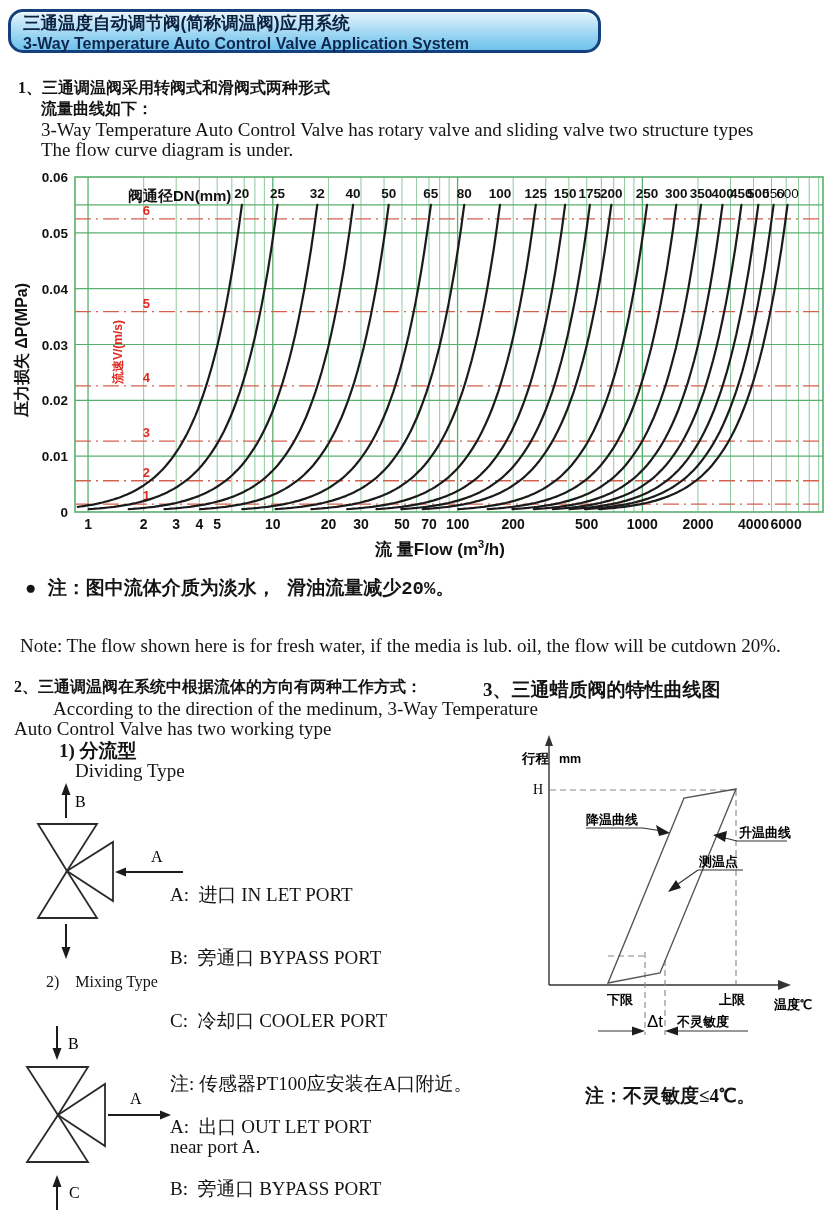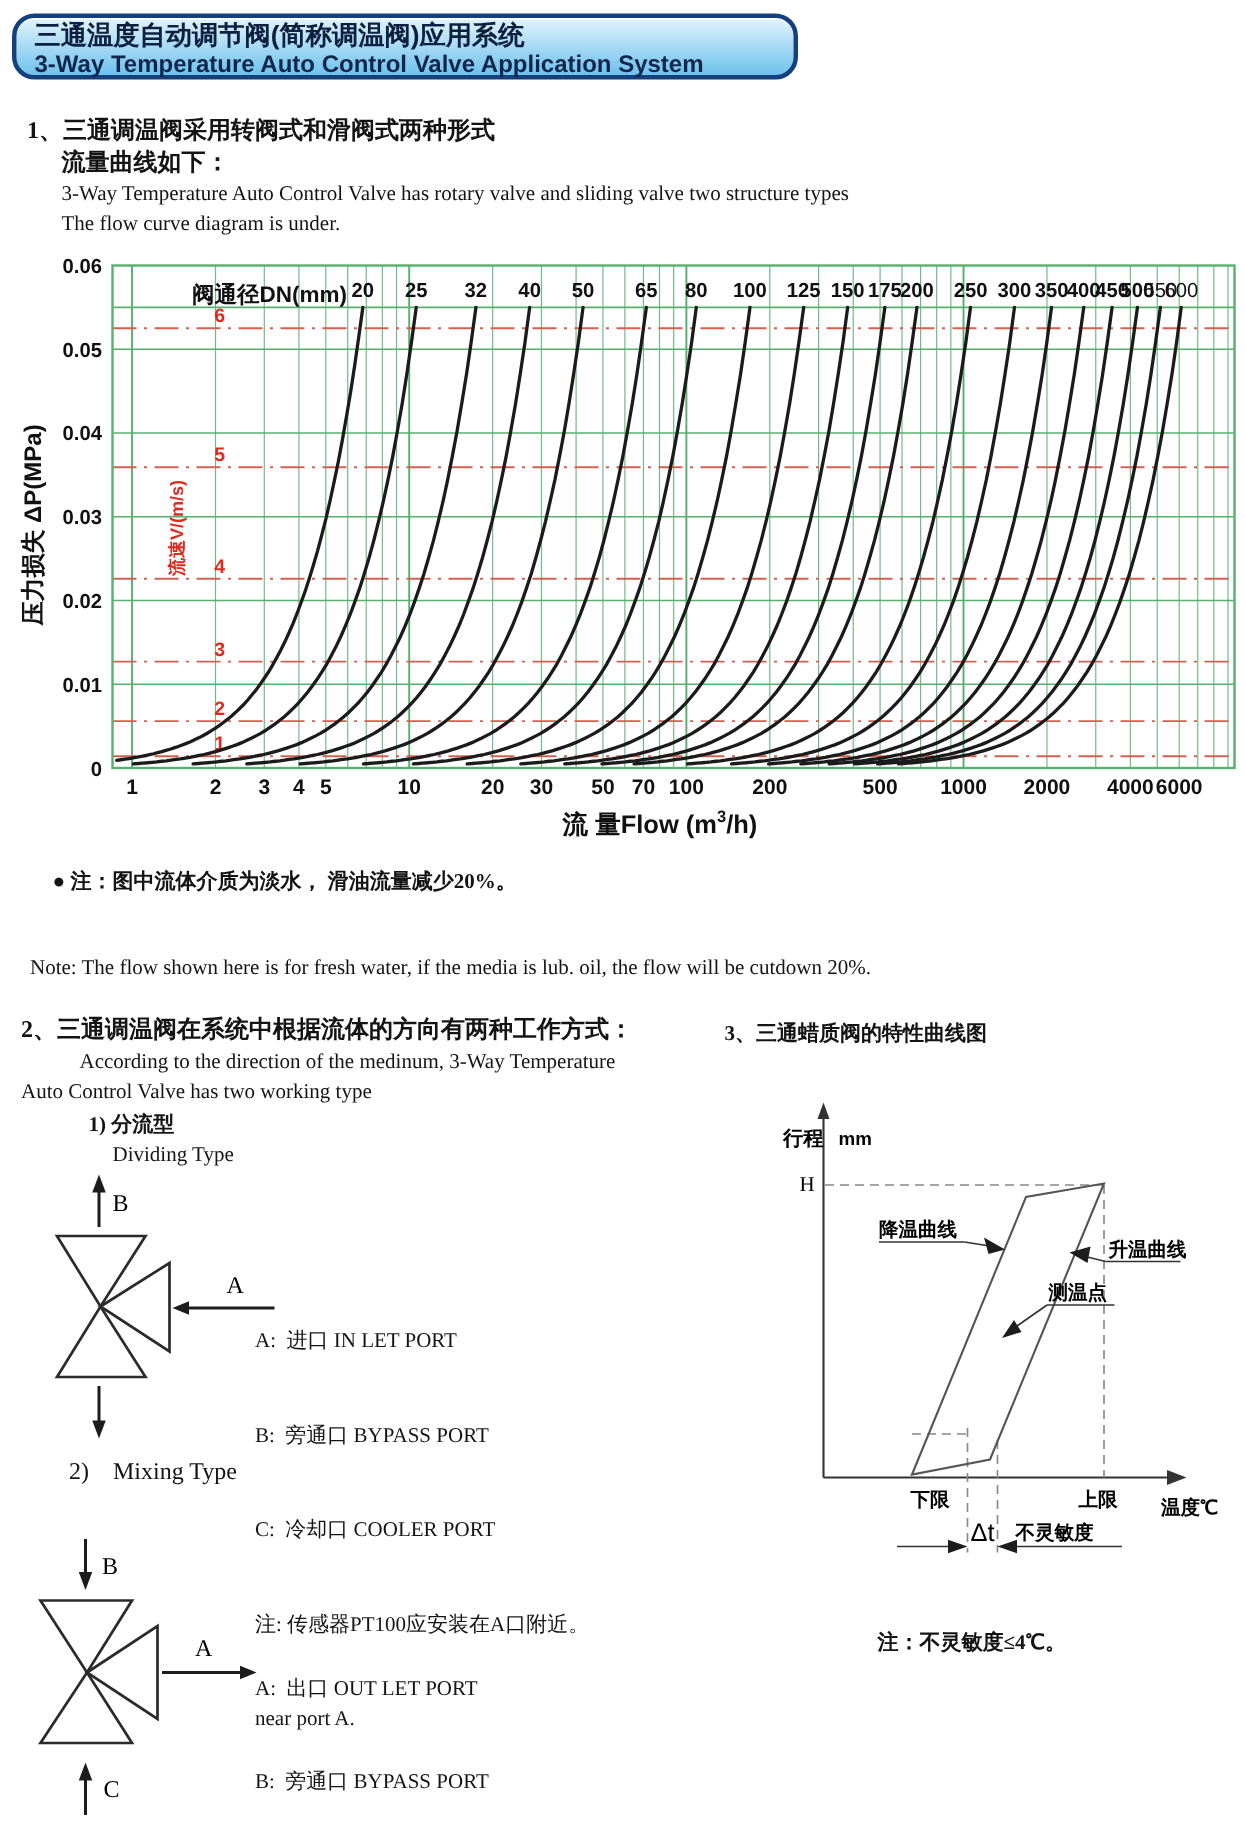--- a/index.html
+++ b/index.html
@@ -1,26 +1,26 @@
 <!DOCTYPE html>
 <html><head>
 <meta charset="utf-8">
 <style>
   html,body{margin:0;padding:0;}
   body{width:830px;height:1216px;position:relative;background:#ffffff;overflow:hidden;
        font-family:"Liberation Serif",serif;color:#141414;}
   .abs{position:absolute;}
   .b{font-weight:bold;}
   
-  .hdr{left:8px;top:9px;width:524px;height:44px;border:3px solid #15407e;border-radius:15px;
+  .hdr{left:8px;top:9px;width:593px;height:44px;border:3px solid #15407e;border-radius:15px;
        background:linear-gradient(180deg,#e3f4fd 0%,#b6e0f6 38%,#8fd0f1 70%,#6fc2ec 100%);
        box-shadow:inset 0 1px 0 #ffffff;padding:1px 0 0 12px;box-sizing:border-box;}
   .hdr .t1{font-family:"Liberation Sans",sans-serif;font-size:17.5px;font-weight:bold;color:#0c2040;line-height:21px;}
   .hdr .t2{font-family:"Liberation Sans",sans-serif;font-size:16px;font-weight:600;color:#10264d;line-height:19px;}
-  .txt{font-size:14px;line-height:20px;white-space:pre;}
+  .txt{font-size:19px;line-height:20px;white-space:pre;}
   .txt16{font-size:16px;}
   .lines div{white-space:pre;}
   svg text{font-family:"Liberation Sans",sans-serif;}
   svg text.serif{font-family:"Liberation Serif",serif;}
 </style>
 </head>
 <body>
 
 <div class="abs hdr">
   <div class="t1">三通温度自动调节阀(简称调温阀)应用系统</div>
@@ -151,21 +151,21 @@
     <text x="68" y="301.16666666666663" text-anchor="end" font-size="13.5" font-weight="bold" fill="#111111">0.01</text>
     <text x="68" y="245.33333333333331" text-anchor="end" font-size="13.5" font-weight="bold" fill="#111111">0.02</text>
     <text x="68" y="189.5" text-anchor="end" font-size="13.5" font-weight="bold" fill="#111111">0.03</text>
     <text x="68" y="133.66666666666663" text-anchor="end" font-size="13.5" font-weight="bold" fill="#111111">0.04</text>
     <text x="68" y="77.83333333333331" text-anchor="end" font-size="13.5" font-weight="bold" fill="#111111">0.05</text>
     <text x="68" y="22" text-anchor="end" font-size="13.5" font-weight="bold" fill="#111111">0.06</text>
     <text x="27" y="190" text-anchor="middle" font-size="16" font-weight="bold" fill="#111" transform="rotate(-90 27 190)">压力损失 ΔP(MPa)</text>
     <text x="440" y="395" text-anchor="middle" font-size="17" font-weight="bold" fill="#111"><tspan>流 量Flow (m</tspan><tspan dy="-7" font-size="11">3</tspan><tspan dy="7">/h)</tspan></text>
   </svg>
 
-<div class="abs txt b" style="left:35px;top:579px;">● 注：图中流体介质为淡水， 滑油流量减少20%。</div>
+<div class="abs txt b" style="left:25px;top:579px;font-family:Liberation Mono, monospace;">● 注：图中流体介质为淡水， 滑油流量减少20%。</div>
 <div class="abs txt" style="left:20px;top:601px;margin-top:35px;">Note: The flow shown here is for fresh water, if the media is lub. oil, the flow will be cutdown 20%.</div>
 
 <div class="abs txt txt16 b" style="left:14px;top:677px;">2、三通调温阀在系统中根据流体的方向有两种工作方式：</div>
 <div class="abs txt" style="left:53px;top:699px;">According to the direction of the medinum, 3-Way Temperature</div>
 <div class="abs txt" style="left:14px;top:719px;">Auto Control Valve has two working type</div>
 <div class="abs txt b" style="left:59px;top:741px;">1) 分流型</div>
 <div class="abs txt" style="left:75px;top:761px;">Dividing Type</div>
 
 <div class="abs txt b" style="left:483px;top:680px;">3、三通蜡质阀的特性曲线图</div>
 

